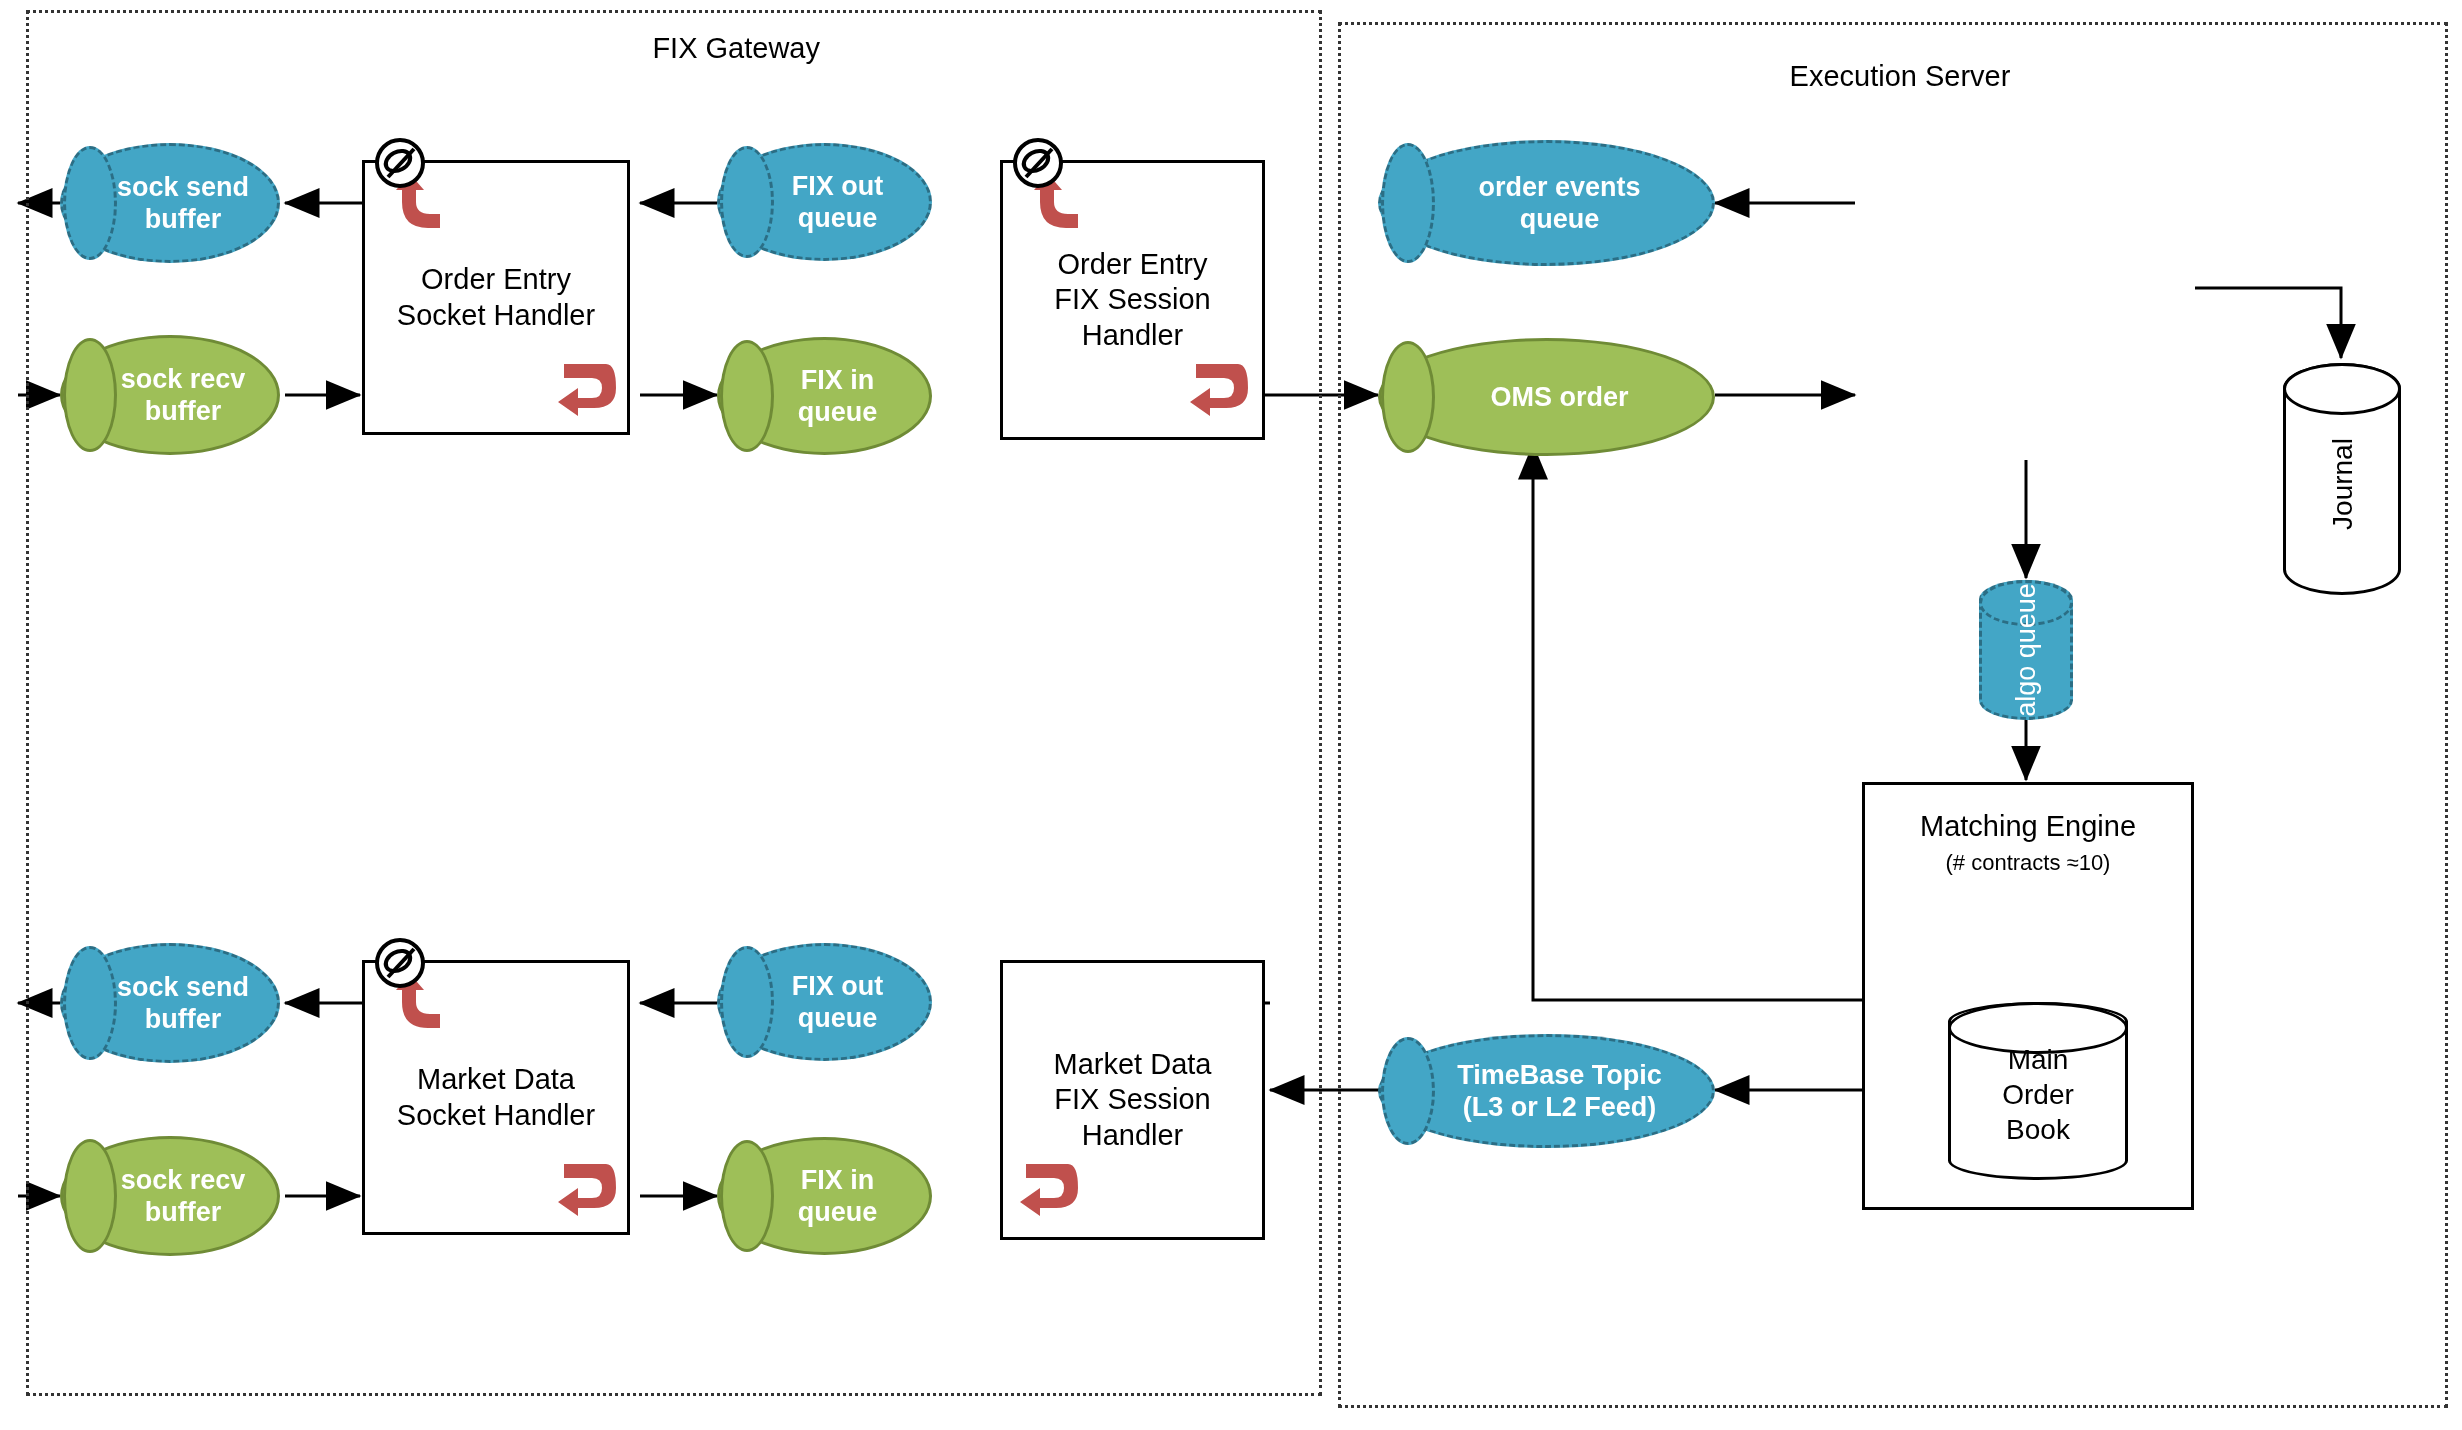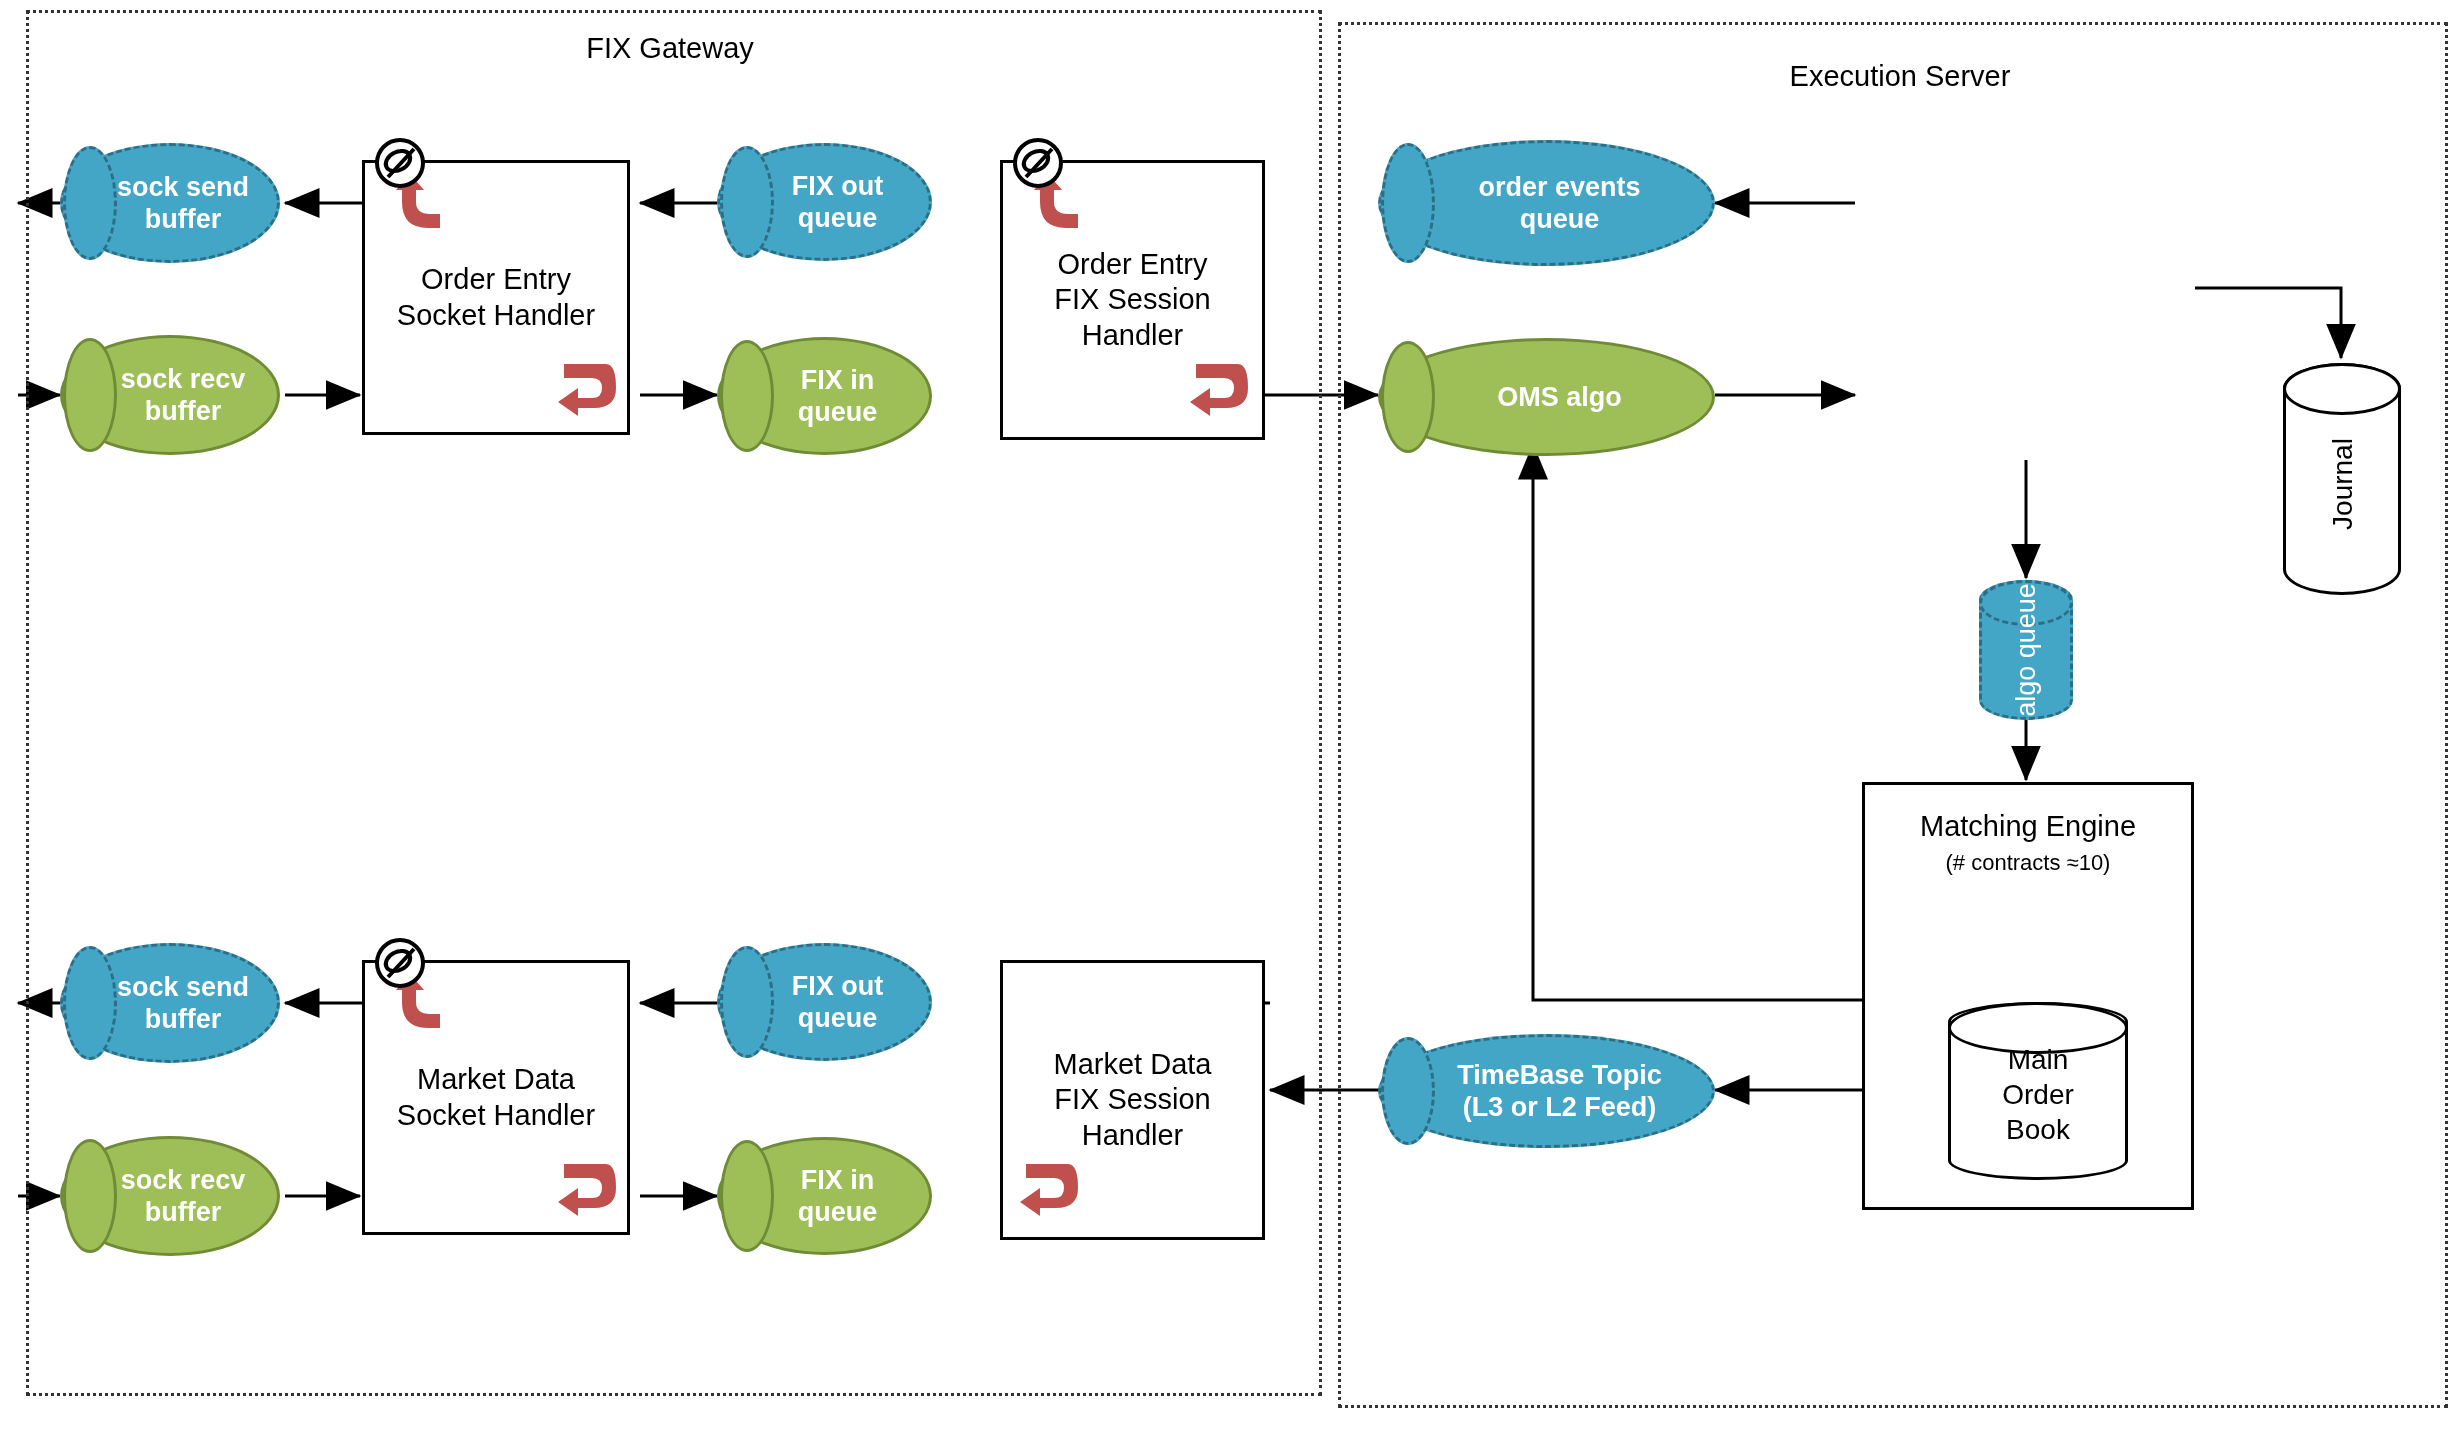--- a/index.html
+++ b/index.html
@@ -99,21 +99,21 @@
       <path d="M285,1196 L360,1196"></path>
       <path d="M640,1196 L717,1196"></path>
     </g>
 
     <g stroke="#000" stroke-width="3" fill="none">
       <path d="M1105,1003 L1270,1003"></path>
     </g>
   </svg>
 
   <div class="zone" style="left:26px;top:10px;width:1296px;height:1386px;"></div>
-  <div class="zone-title" style="left:520px;top:32px;width:300px;">FIX Gateway</div>
+  <div class="zone-title" style="left:520px;top:32px;width:300px;text-align:right;">FIX Gateway</div>
 
   <div class="zone" style="left:1338px;top:22px;width:1110px;height:1386px;"></div>
   <div class="zone-title" style="left:1740px;top:60px;width:320px;">Execution Server</div>
 
   <div class="cyl blue dash" style="left:60px;top:143px;width:220px;height:120px;">
     <span class="cap"></span>
     <span class="lbl">
       <span>sock send</span><br>
       <span>buffer</span>
     </span>
@@ -197,21 +197,21 @@
   <div class="cyl blue dash" style="left:1378px;top:140px;width:337px;height:126px;align-items:center;">
     <span class="cap"></span>
     <span class="lbl">
       <span>order events</span><br>
       <span>queue</span>
     </span>
   </div>
 
   <div class="cyl green solid" style="left:1378px;top:338px;width:337px;height:118px;">
     <span class="cap"></span>
-    <span class="lbl">OMS algo</span>
+    <span class="lbl">OMS order</span>
   </div>
 
 
   <div class="dbcyl" style="left:2283px;top:363px;width:118px;height:232px;">
     <span class="dbcap"></span>
     <span class="dblbl rot">Journal</span>
   </div>
 
   <div class="vcyl" style="left:1979px;top:580px;width:94px;height:140px;">
     <span class="vcap"></span>

